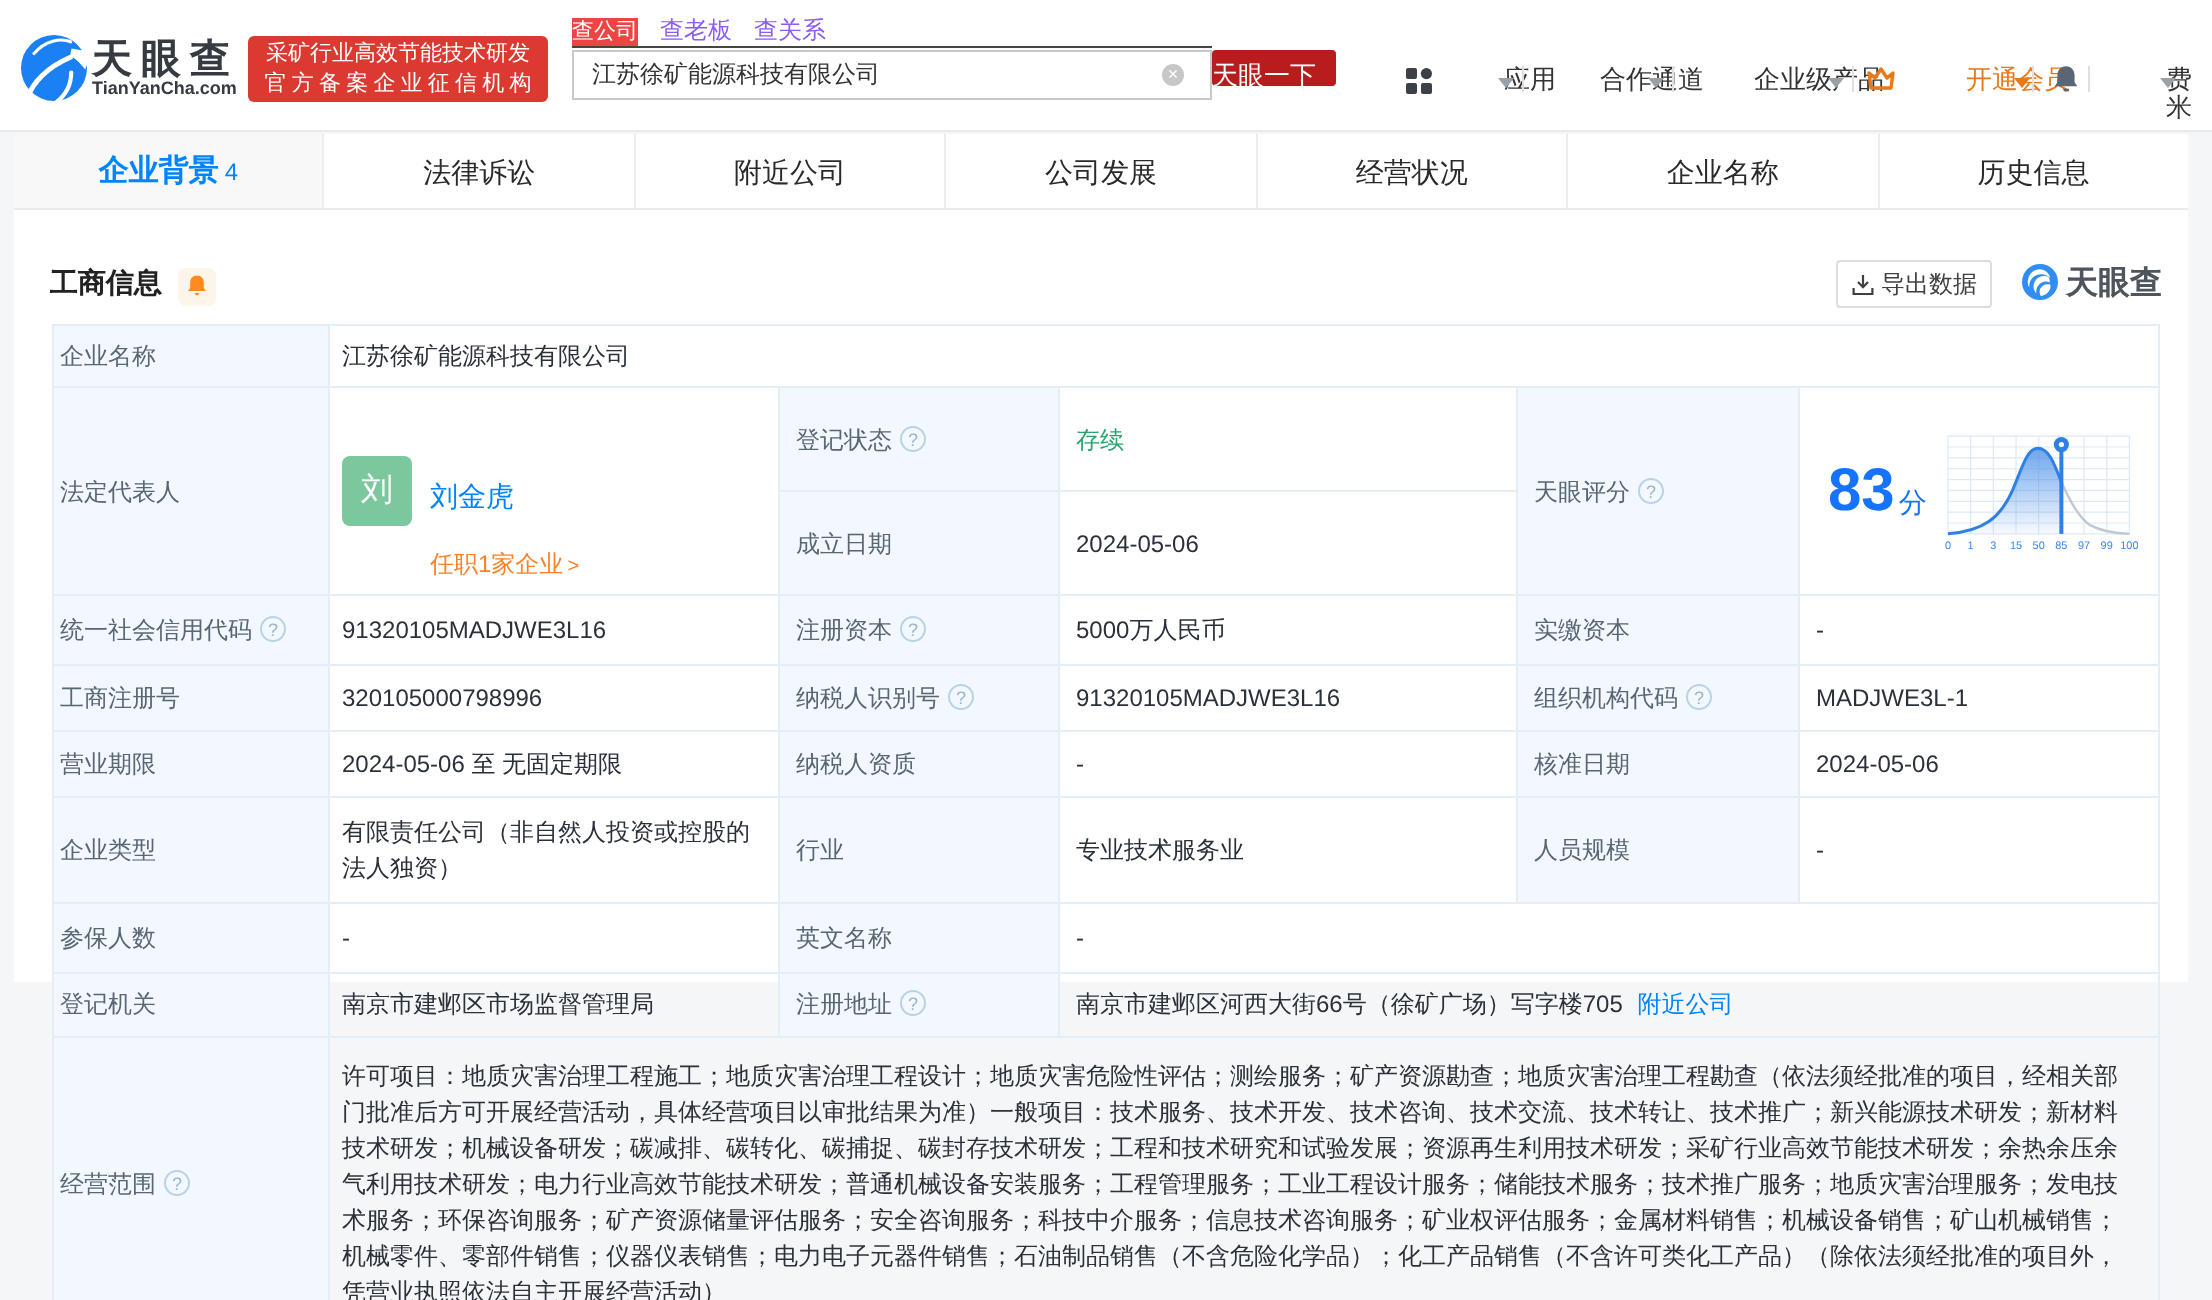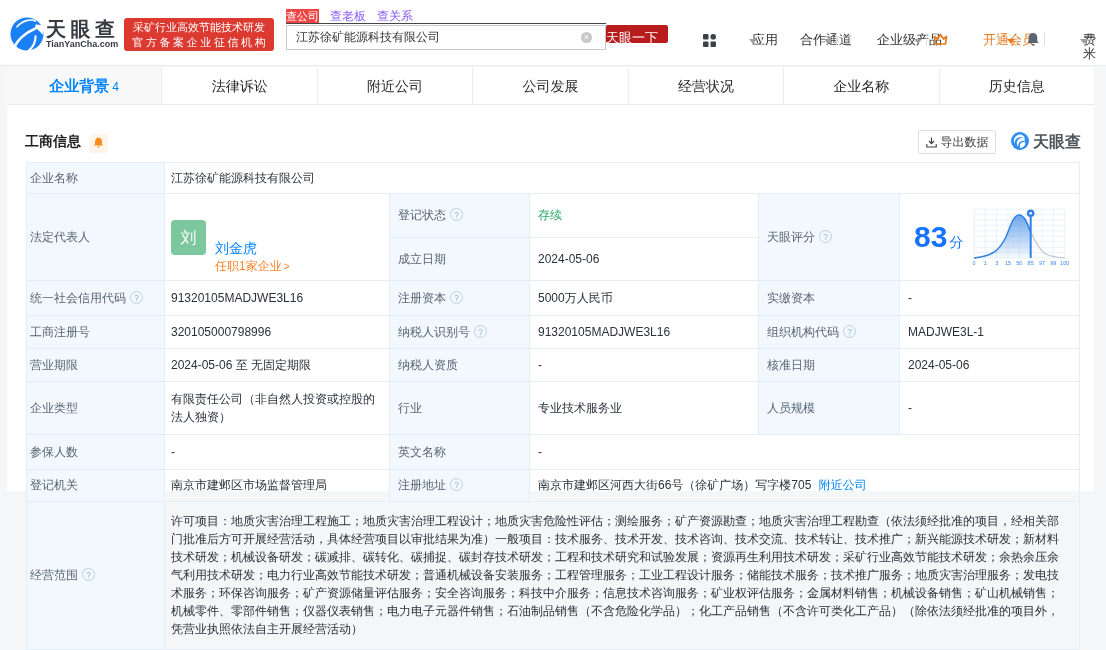--- a/index.html
+++ b/index.html
@@ -40,21 +40,21 @@
 .biz td.c2 { padding-left:6px; }
 .biz td.l { background:#f2f8fd; color:#596673;margin-left:15px; }
 .biz td.v { color:#2b313a; }
 .qi { display:inline-block; width:13px; height:13px; border:1px solid #b8d2ea; border-radius:50%; color:#9ab4cc; font-size:9px; line-height:12px; text-align:center; margin-left:4px; vertical-align:1px; }
 .green { color:#28a46b; }
 .blue,.lname { color:#0084ff; }
 .lp { display:flex; align-items:center; }
 .avatar { width:35px; height:35px; background:#7cc79e; border-radius:4px; color:#fff; font-size:16px; text-align:center; line-height:35px; flex:none; }
 .lpt { margin-left:9px; }
 .lname { font-size:14px; line-height:17px;margin-top:40px; }
-.ljob { font-size:12px; color:#ff8026; line-height:15px; margin-top:2px; }
+.ljob { font-size:12px; color:#ff8026; line-height:15px; margin-top:18px; }
 .gt { font-size:10px; margin-left:2px; }
 .score { display:flex; align-items:center; padding-left:6px; white-space:nowrap; word-break:normal;justify-content:flex-end; }
 .s83 { font-size:30px; font-weight:bold; color:#1673ff; line-height:32px; }
 .sf { font-size:14px; color:#1673ff; margin-left:2px; margin-top:10px; }
 </style>
 </head>
 <body>
 <div class="hdr">
   <svg class="logoic" width="40" height="40" viewBox="0 0 40 40">
 <circle cx="20" cy="20" r="16.5" fill="#1b80f3"></circle>

